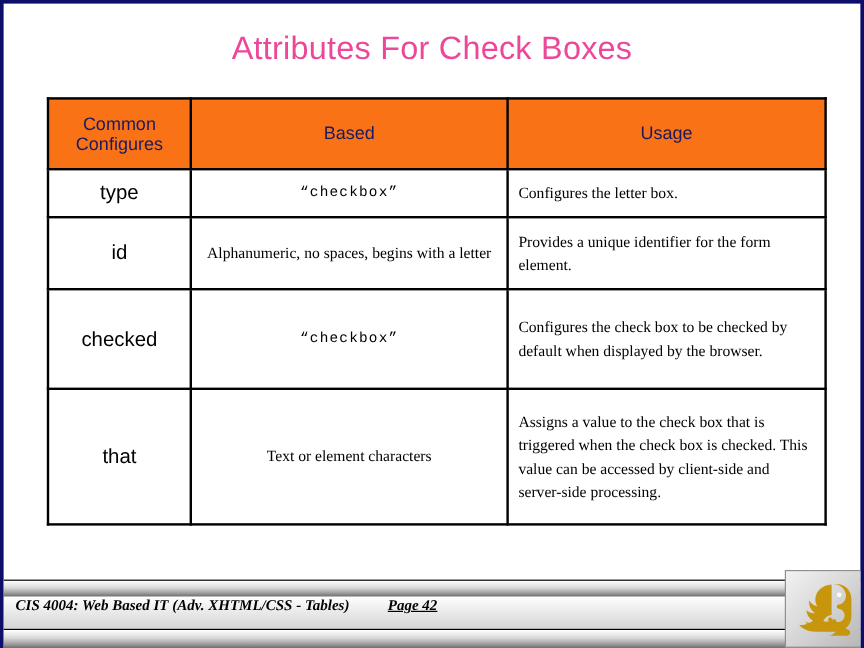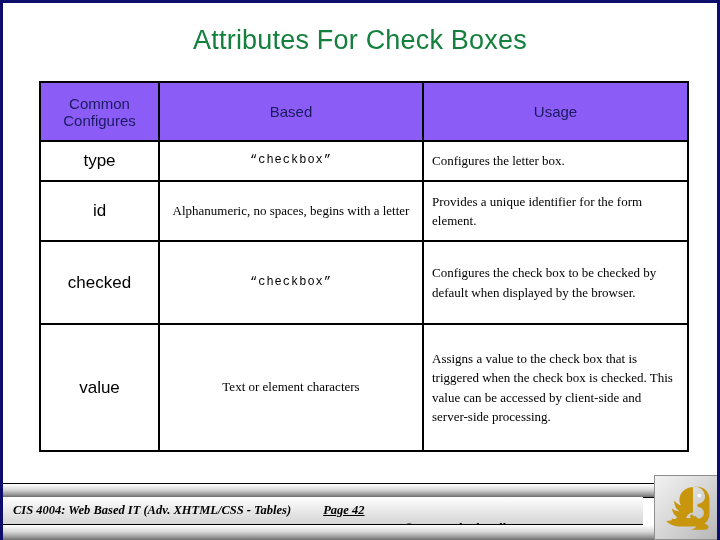--- a/index.html
+++ b/index.html
@@ -24,21 +24,21 @@
   
   #title {
     position: absolute;
     left: 0;
     top: 22px;
     width: 714px;
     text-align: center;
     font-family: "Liberation Sans", sans-serif;
     font-size: 27px;
     font-weight: normal;
-    color: #15803d;
+    color: #ec4899;
     letter-spacing: 0.2px;
     white-space: nowrap;
   }
 
   
   #attr-table {
     position: absolute;
     left: 36px;
     top: 78px;
     width: 648px;
@@ -46,21 +46,21 @@
     table-layout: fixed;
     background: #ffffff;
   }
   #attr-table td, #attr-table th {
     border: 2px solid #000000;
     vertical-align: middle;
     padding: 4px 8px;
     box-sizing: border-box;
   }
   #attr-table thead th {
-    background: #8b5cf6;
+    background: #f97316;
     color: #1a1a60;
     font-family: "Liberation Sans", sans-serif;
     font-weight: normal;
     font-size: 15px;
     text-align: center;
     height: 59px;
     padding: 2px 6px;
   }
   .col-attr  { width: 119px; }
   .col-vals  { width: 264px; }
@@ -87,21 +87,21 @@
   td.attr-usage {
     text-align: left;
     font-family: "Liberation Serif", serif;
     font-size: 13px;
     color: #000000;
     line-height: 1.5;
   }
   tr.r-type    td { height: 40px; }
   tr.r-id      td { height: 60px; }
   tr.r-checked td { height: 83px; }
-  tr.r-value   td { height: 127px; }
+  tr.r-value   td { height: 113px; }
 
   
   #footer {
     position: absolute;
     left: 0;
     bottom: 0;
     width: 714px;
     height: 57px;
   }
   .bar {
@@ -113,26 +113,25 @@
   #bar-top {
     top: 0;
     height: 13px;
     border-top: 1px solid #000000;
     border-bottom: 1px solid #000000;
   }
   #footer-band {
     position: absolute;
     left: 0;
     top: 14px;
-    width: 640px;
+    width: 714px;
     height: 27px;
     background: linear-gradient(to bottom, #ffffff 0%, #ededed 40%, #d5d5d5 100%);
     border-bottom: 1px solid #000000;
     display: flex;
-    align-items: center;
   }
   #bar-bottom {
     top: 42px;
     height: 15px;
     border-bottom: 1px solid #000000;
   }
   .footer-text {
     font-family: "Liberation Serif", serif;
     font-style: italic;
     font-weight: bold;
@@ -193,21 +192,21 @@
         <td class="attr-name">id</td>
         <td class="attr-value">Alphanumeric, no spaces, begins with a letter</td>
         <td class="attr-usage">Provides a unique identifier for the form element.</td>
       </tr>
       <tr class="r-checked">
         <td class="attr-name">checked</td>
         <td class="attr-value mono">“checkbox”</td>
         <td class="attr-usage">Configures the check box to be checked by default when displayed by the browser.</td>
       </tr>
       <tr class="r-value">
-        <td class="attr-name">value</td>
+        <td class="attr-name">that</td>
         <td class="attr-value">Text or element characters</td>
         <td class="attr-usage">Assigns a  value to the check box that is triggered when the check box is checked.  This value can be accessed by client-side and server-side processing.</td>
       </tr>
     </tbody>
   </table>
 
   <div id="footer">
     <div class="bar" id="bar-top"></div>
 
     <div id="footer-band">

